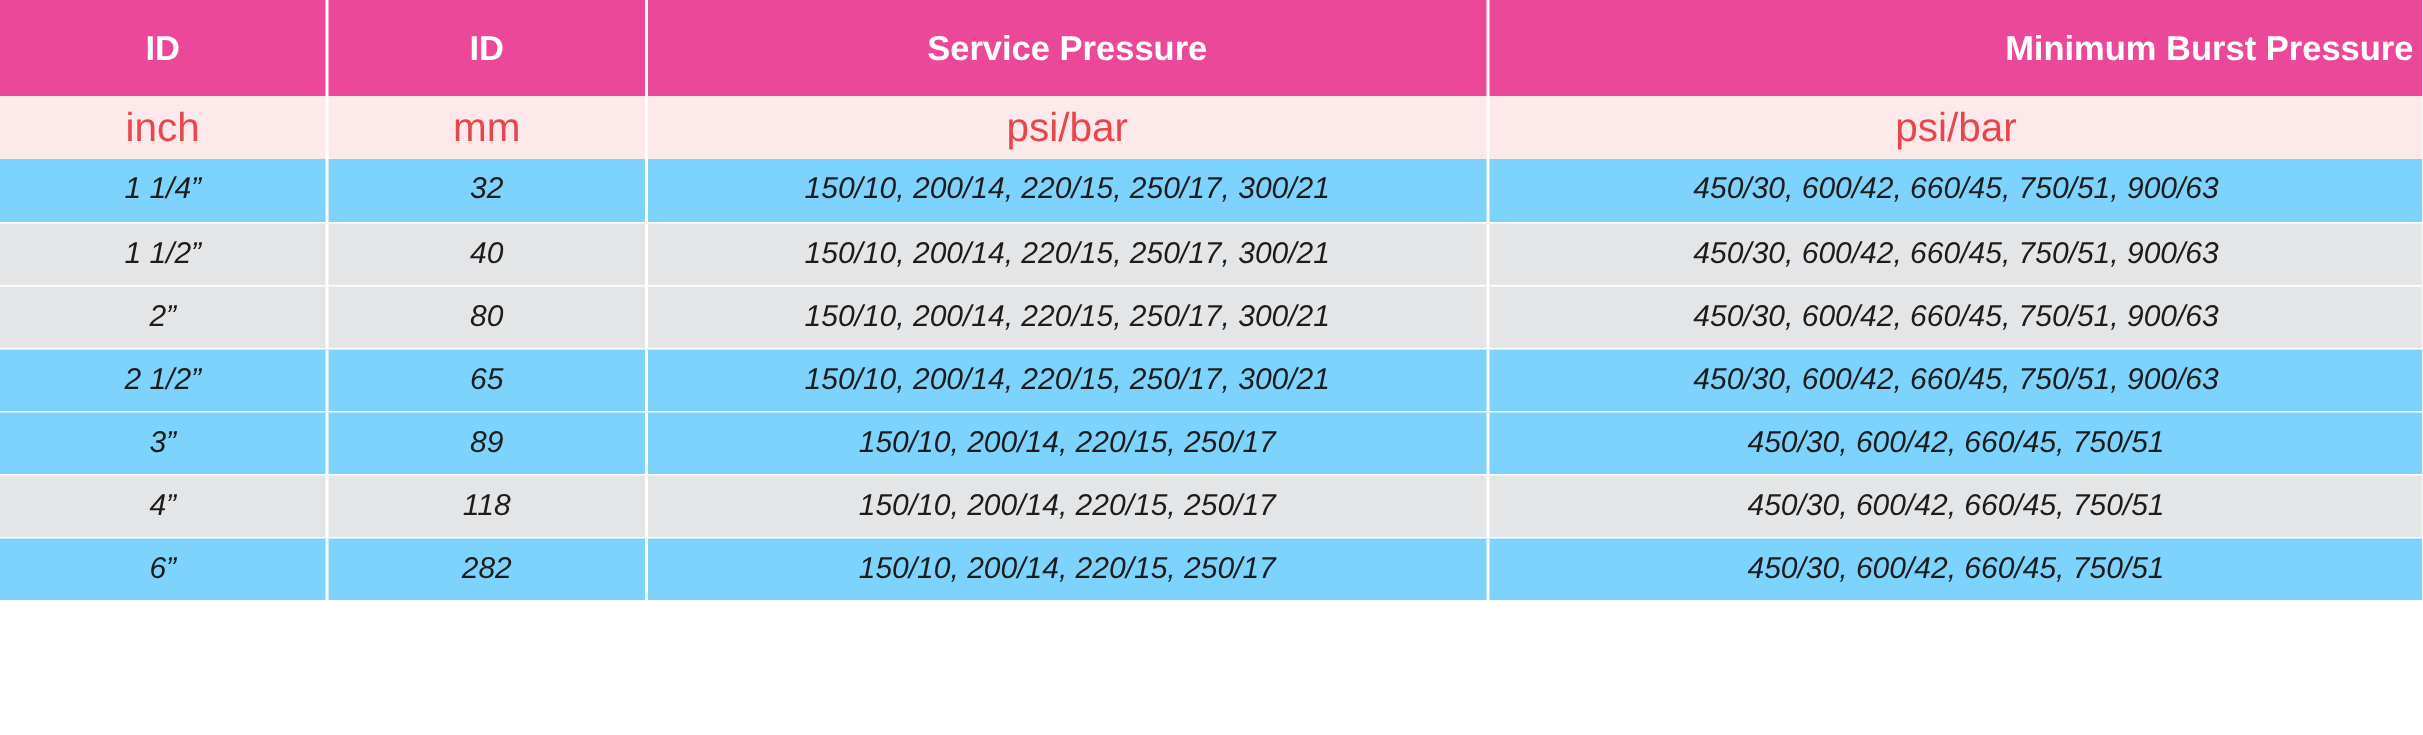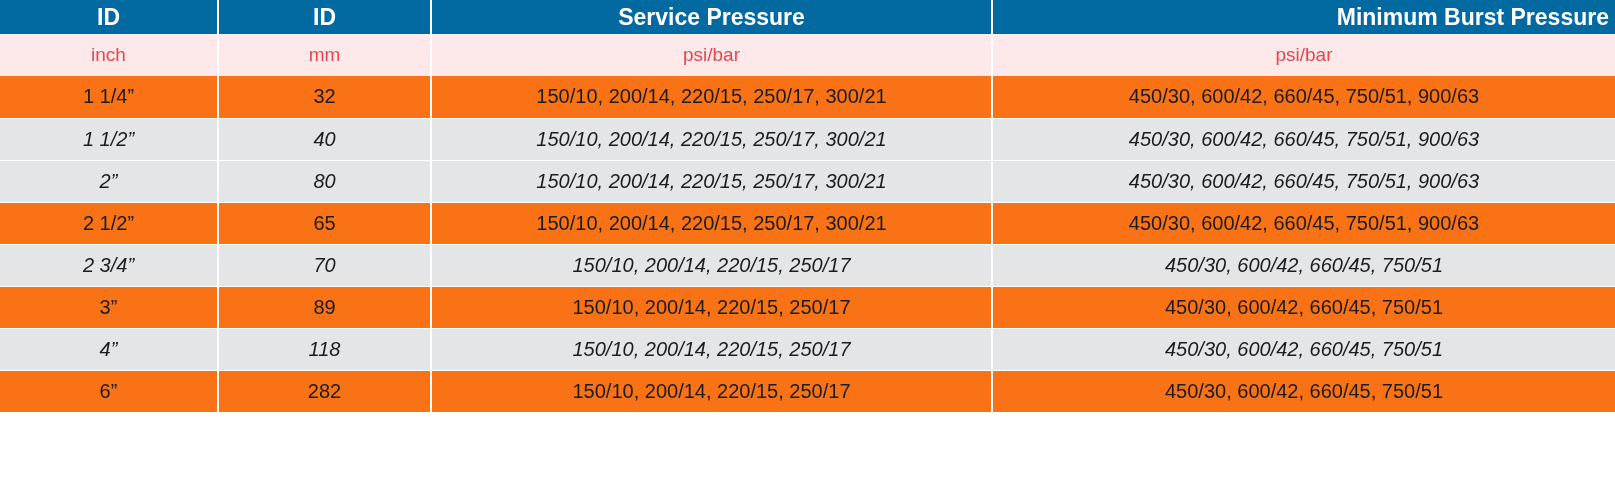--- a/index.html
+++ b/index.html
@@ -17,37 +17,37 @@
     width: 1615px;
     border-collapse: collapse;
     table-layout: fixed;
   }
   table.spec-table col.c0 { width: 218px; }
   table.spec-table col.c1 { width: 213px; }
   table.spec-table col.c2 { width: 561px; }
   table.spec-table col.c3 { width: 623px; }
 
   thead tr.head-main th {
-    background: #0369a1;
+    background: #ec4899;
     color: #ffffff;
     font-size: 23px;
     font-weight: bold;
-    height: 34px;
+    height: 64px;
     text-align: center;
     vertical-align: middle;
     border-right: 2px solid #ffffff;
     padding: 0 6px;
     box-sizing: border-box;
   }
   thead tr.head-main th:last-child { border-right: none; text-align: right; }
 
   thead tr.head-sub th {
     background: #fde9ea;
     color: #e8464d;
-    font-size: 19px;
+    font-size: 27px;
     font-weight: normal;
     height: 42px;
     text-align: center;
     vertical-align: middle;
     border-right: 2px solid #ffffff;
     padding: 0 6px;
     box-sizing: border-box;
   }
   thead tr.head-sub th:last-child { border-right: none; }
 
@@ -58,21 +58,21 @@
     text-align: center;
     vertical-align: middle;
     border-right: 2px solid #ffffff;
     border-bottom: 1px solid #ffffff;
     padding: 0 6px;
     box-sizing: border-box;
     white-space: nowrap;
   }
   tbody td:last-child { border-right: none; }
 
-  tbody tr.row-odd td  { background: #f97316; }
+  tbody tr.row-odd td  { background: #7dd3fc; font-style: italic; }
   tbody tr.row-even td { background: #e4e5e7; font-style: italic; }
 </style>
 </head>
 <body>
 
 <table class="spec-table">
   <colgroup>
     <col class="c0">
       <col class="c1">
       <col class="c2">
@@ -110,26 +110,20 @@
       <td>80</td>
       <td>150/10, 200/14, 220/15, 250/17, 300/21</td>
       <td>450/30, 600/42, 660/45, 750/51, 900/63</td>
     </tr>
     <tr class="row-odd">
       <td>2 1/2”</td>
       <td>65</td>
       <td>150/10, 200/14, 220/15, 250/17, 300/21</td>
       <td>450/30, 600/42, 660/45, 750/51, 900/63</td>
     </tr>
-    <tr class="row-even">
-      <td>2 3/4”</td>
-      <td>70</td>
-      <td>150/10, 200/14, 220/15, 250/17</td>
-      <td>450/30, 600/42, 660/45, 750/51</td>
-    </tr>
     <tr class="row-odd">
       <td>3”</td>
       <td>89</td>
       <td>150/10, 200/14, 220/15, 250/17</td>
       <td>450/30, 600/42, 660/45, 750/51</td>
     </tr>
     <tr class="row-even">
       <td>4”</td>
       <td>118</td>
       <td>150/10, 200/14, 220/15, 250/17</td>

